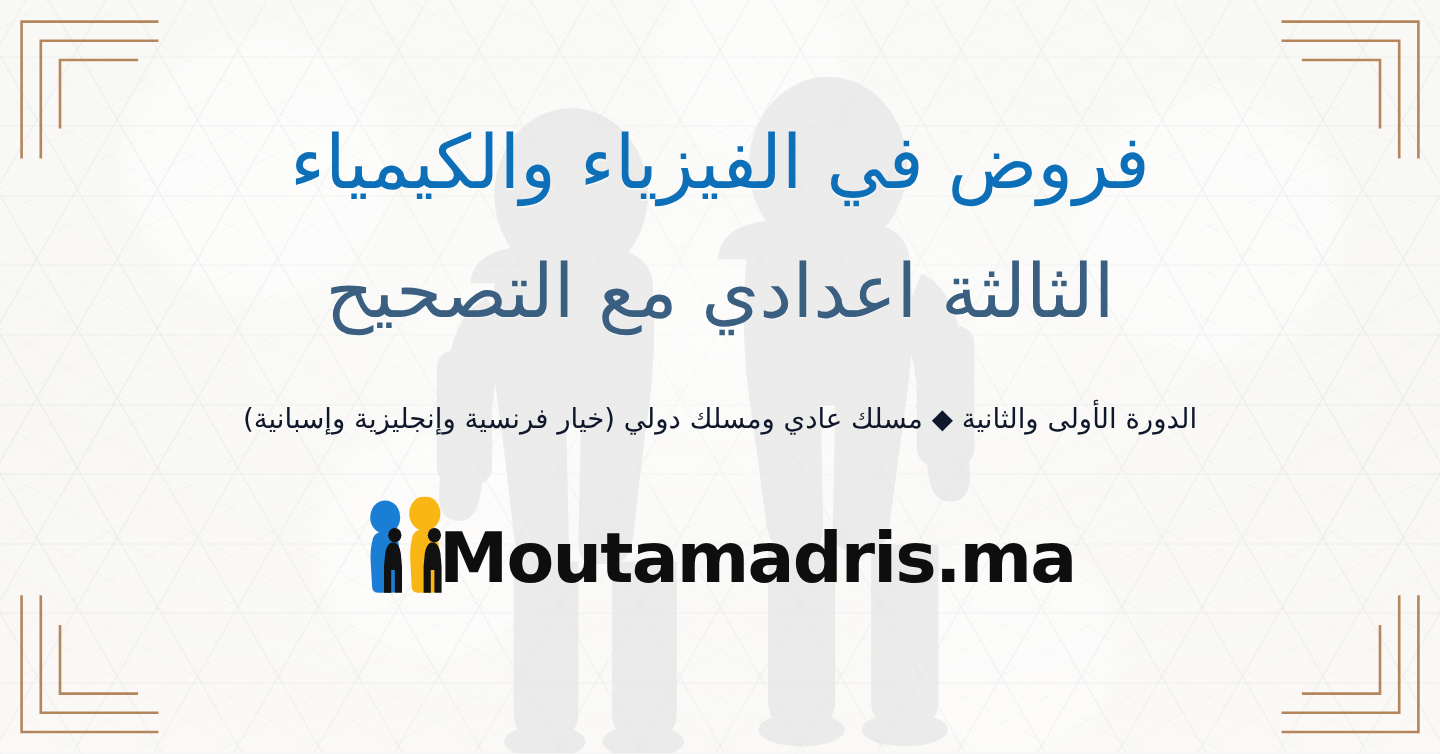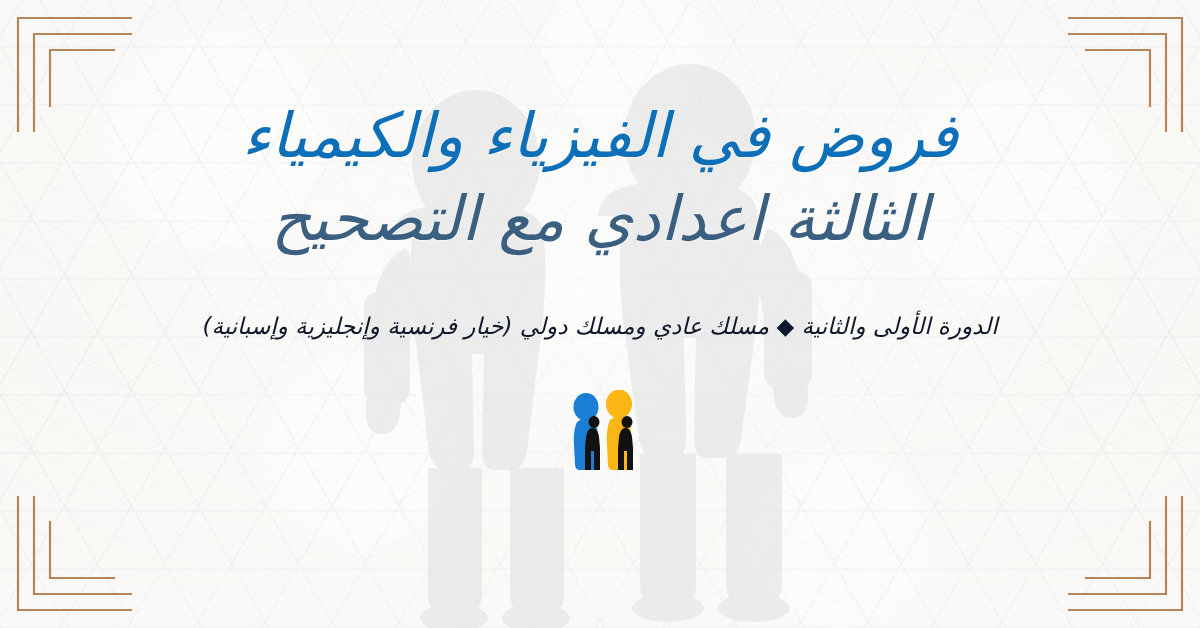--- a/index.html
+++ b/index.html
@@ -14,21 +14,20 @@
     font-family: "DejaVu Sans", sans-serif;
   }
 
   
   #poster {
     position: relative;
     width: 1200px;
     height: 628px;
     background: #f7f6f3;
     overflow: hidden;
-    font-style: italic;
   }
 
   
   .bg-pattern {
     position: absolute;
     inset: 0;
     opacity: 1;
     background-color: #f8f7f4;
     background-image:
       repeating-linear-gradient(60deg,  rgba(197,199,203,.30) 0 1.6px, rgba(0,0,0,0) 1.6px 58px),
@@ -100,21 +99,21 @@
     font-weight: 400;
     color: #0d6fb8;
     text-shadow: 0 1px 0 rgba(255,255,255,.55);
   }
 
   .title-line-2 {
     font-size: 62px;
     line-height: 1.02;
     font-weight: 400;
     color: #3a5f80;
-    margin-top: 20px;
+    margin-top: 44px;
     text-shadow: 0 1px 0 rgba(255,255,255,.55);
   }
 
   .subtitle {
     direction: rtl;
     font-family: "DejaVu Sans", "Liberation Sans", sans-serif;
     font-size: 23px;
     line-height: 1.3;
     color: #0f172a;
     white-space: nowrap;
@@ -241,16 +240,17 @@
 
           <ellipse cx="50" cy="14" rx="13" ry="14.5" fill="#f9b615"></ellipse>
           <path d="M40 32 q-3 10 -2 23 l1 19 q0 6 5 6 l12 0 q5 0 5 -6 l1 -19 q1 -13 -2 -23 q-2 -5 -10 -5 q-8 0 -10 5 z" fill="#f9b615"></path>
 
           <path d="M22 38 q-4 2 -5 9 l-1 11 l0 22 l6 0 l0 -19 l3 0 l0 19 l6 0 l0 -22 l-1 -11 q-1 -7 -5 -9 z" fill="#111111"></path>
           <ellipse cx="25" cy="32" rx="5.5" ry="6" fill="#111111"></ellipse>
           <path d="M55 38 q-4 2 -5 9 l-1 11 l0 22 l6 0 l0 -19 l3 0 l0 19 l6 0 l0 -22 l-1 -11 q-1 -7 -5 -9 z" fill="#111111"></path>
           <ellipse cx="58" cy="32" rx="5.5" ry="6" fill="#111111"></ellipse>
         </svg>
       </span>
+      <span class="logo-word">Moutamadris.ma</span>
     </div>
 
   </div>
 </div>
 
 </body></html>

